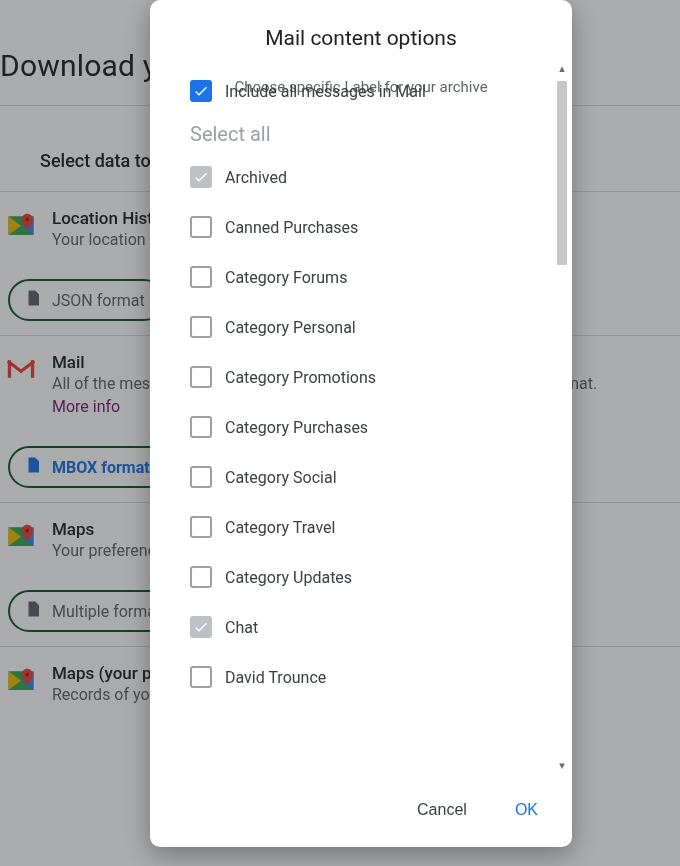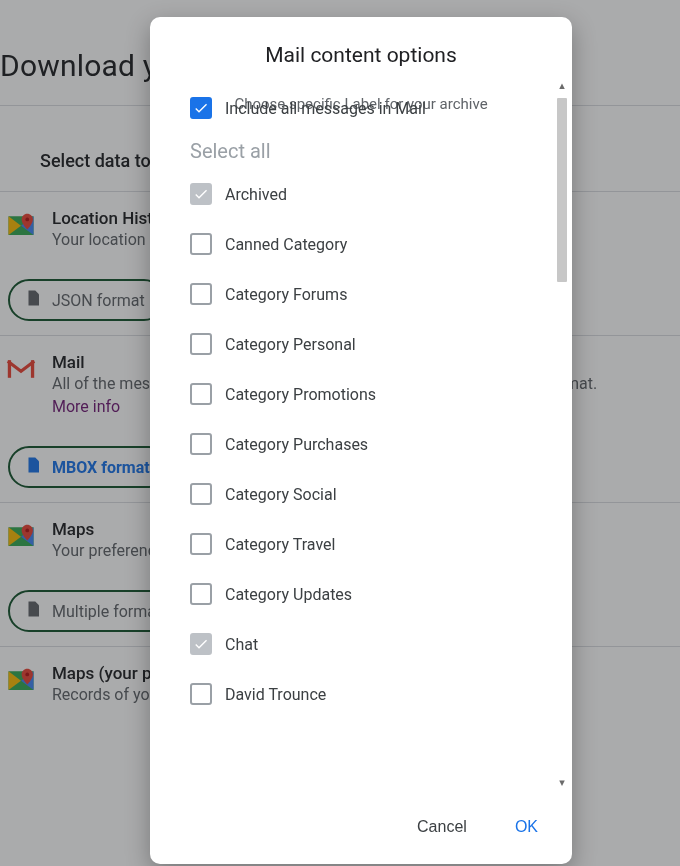--- a/index.html
+++ b/index.html
@@ -19,21 +19,21 @@
   .row-link { color: #701a75; font-size: 16px; margin-top: 4px; display: inline-block; text-align: right; }
   .chip { display: inline-flex; align-items: center; gap: 10px; border: 2px solid #14532d; border-radius: 22px; height: 42px; padding: 0 18px 0 14px; margin: 14px 0 14px 8px; font-size: 16px; color: #5f6368; }
   .chip.blue { color: #1a73e8; font-weight: 700; }
   .file-icon { width: 18px; height: 22px; display: inline-block; }
 
   
   .scrim { position: absolute; inset: 0; background: rgba(32,33,36,0.38); }
 
   
   .dialog {
-    position: absolute; top: 17px; left: 150px; width: 422px; height: 847px;
+    position: absolute; top: 0; left: 150px; width: 422px; height: 847px;
     background: #fff; border-radius: 10px; box-shadow: 0 8px 24px rgba(0,0,0,0.3);
     display: flex; flex-direction: column;
   }
   .dialog-title { text-align: center; font-size: 21px; font-weight: 400; color: #202124; padding: 26px 20px 6px; }
   .dialog-sub   { text-align: center; font-size: 15px; color: #5f6368; padding: 22px 20px 12px; }
   .dialog-body  { position: relative; flex: 1; overflow: hidden; }
   .scroll-area  { position: absolute; top: 0; left: 0; right: 0; bottom: 0; padding: 10px 40px 10px 40px; }
   .scroll-track { position: absolute; top: 3px; right: 3px; bottom: 3px; width: 14px; }
   .scroll-thumb { position: absolute; top: 22px; left: 2px; width: 10px; height: 184px; background: #c7c7c7; border-radius: 1px; }
   .scroll-arrow { position: absolute; left: 0; width: 14px; height: 14px; color: #6b6b6b; font-size: 11px; text-align: center; line-height: 14px; }
@@ -174,21 +174,21 @@
           <div class="opt-row">
             <span class="cb checked disabled">
               <svg viewBox="0 0 24 24">
                 <path fill="#fff" d="M9 16.2 4.8 12l-1.4 1.4L9 19 21 7l-1.4-1.4z"></path>
               </svg>
             </span>
             <span class="opt-label">Archived</span>
           </div>
           <div class="opt-row">
             <span class="cb"></span>
-            <span class="opt-label">Canned Category</span>
+            <span class="opt-label">Canned Purchases</span>
           </div>
           <div class="opt-row">
             <span class="cb"></span>
             <span class="opt-label">Category Forums</span>
           </div>
           <div class="opt-row">
             <span class="cb"></span>
             <span class="opt-label">Category Personal</span>
           </div>
           <div class="opt-row">

